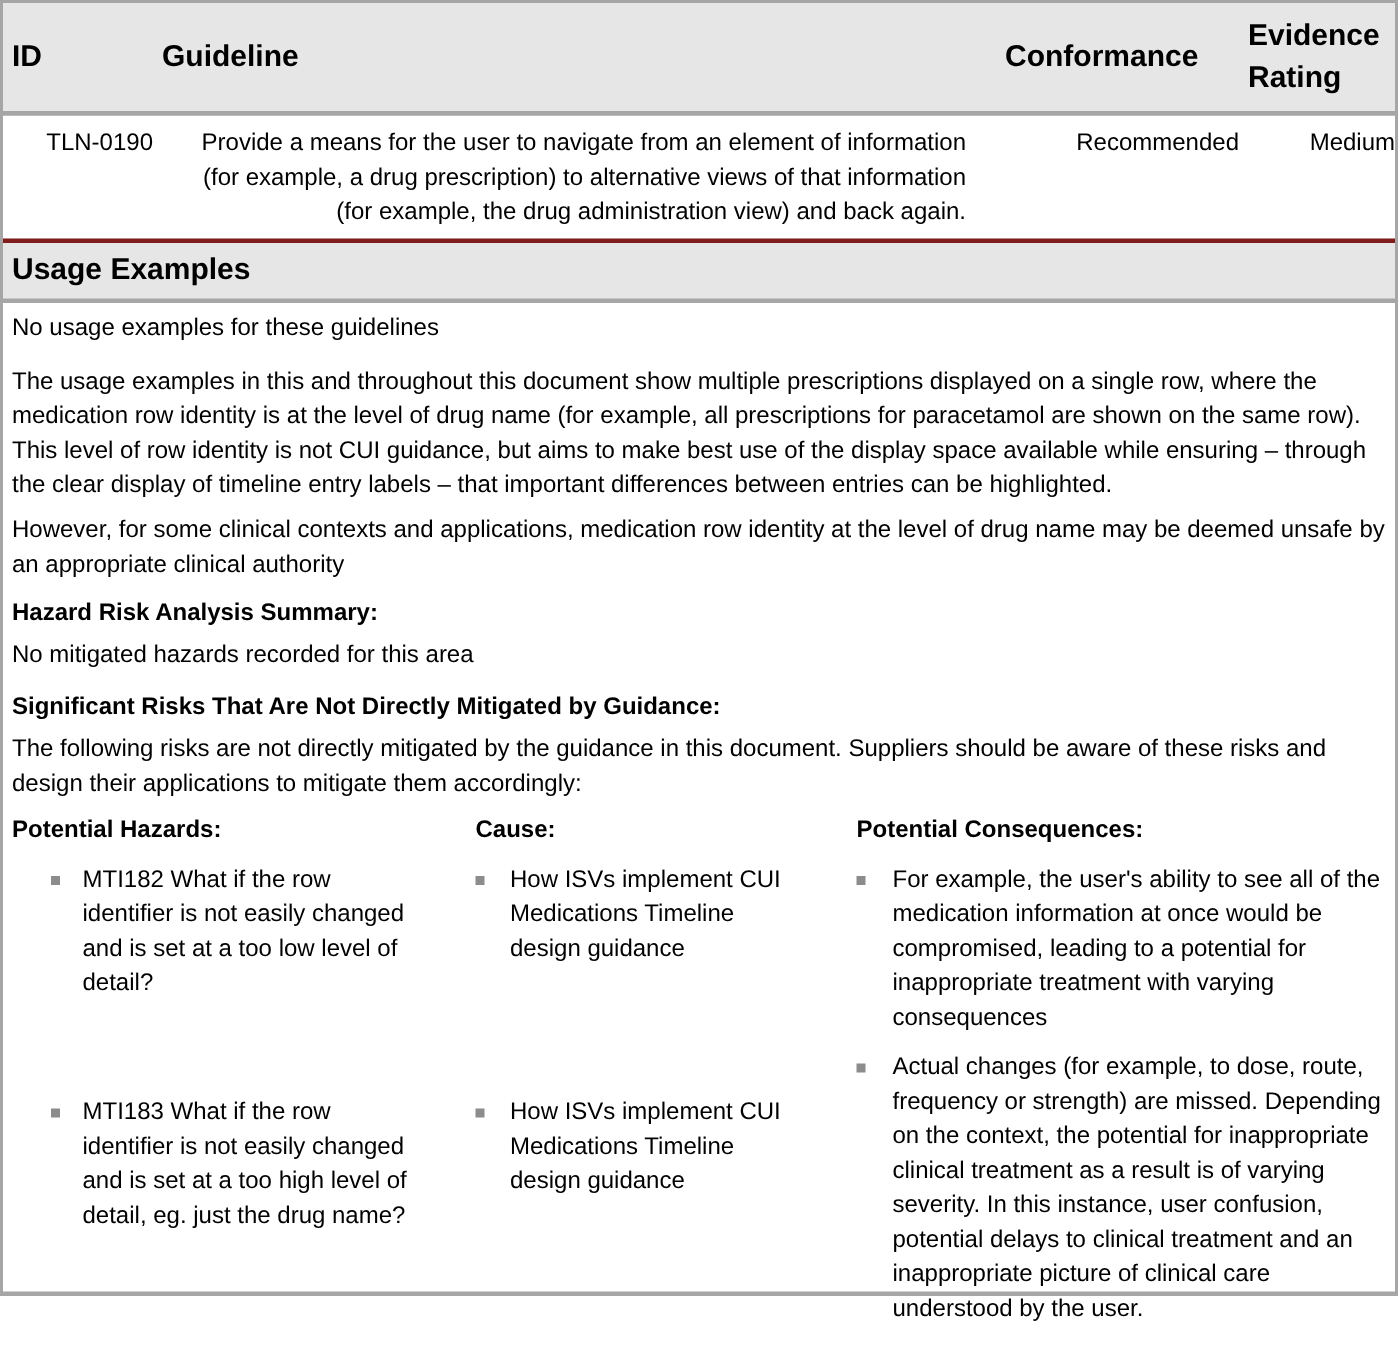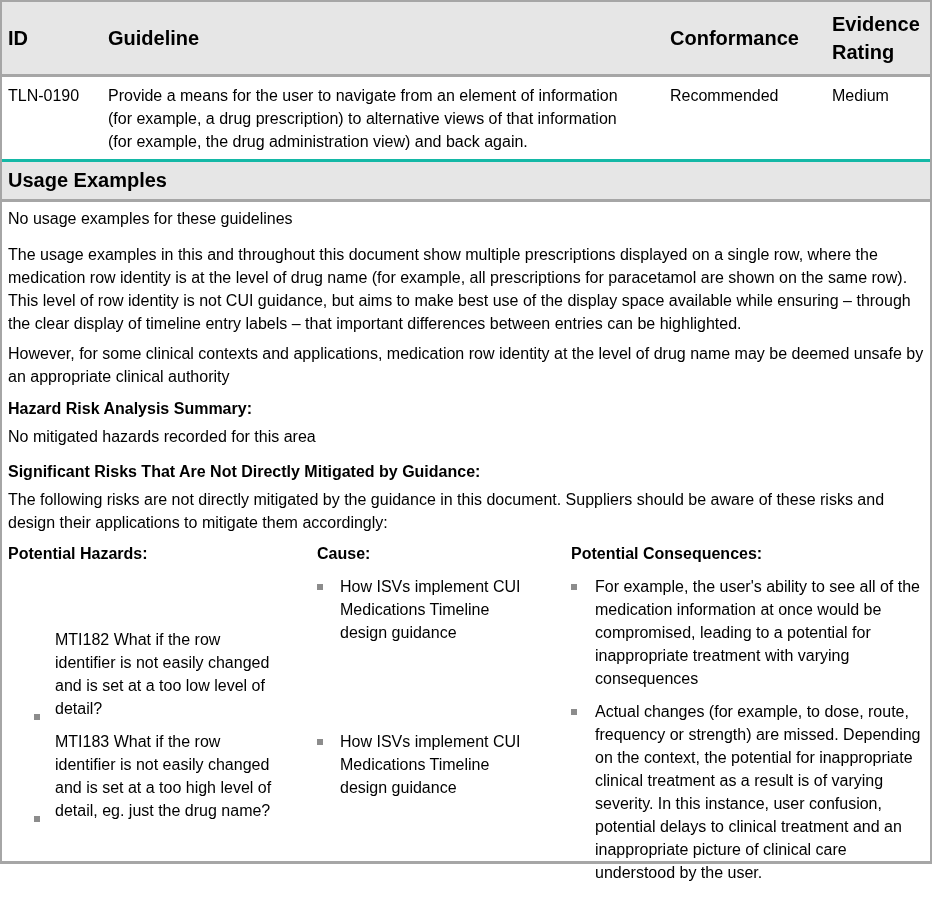--- a/index.html
+++ b/index.html
@@ -1,30 +1,30 @@
 <!DOCTYPE html>
 <html><head>
 <meta charset="utf-8">
 <style>
   html, body { margin:0; padding:0; background:#ffffff; }
   body { width:932px; height:911px; overflow:hidden; font-family:"Liberation Sans", sans-serif; color:#000; }
   .frame { position:absolute; left:0; top:0; width:928px; border:2px solid #a6a6a6; border-bottom:3px solid #a6a6a6; }
   table.guide { border-collapse:collapse; width:928px; table-layout:fixed;padding-left:38px; }
   table.guide th { background:#e6e6e6; font-weight:bold; font-size:20px; text-align:left; vertical-align:middle; height:72px; padding:0 0 0 6px; border-bottom:3px solid #a6a6a6; line-height:28px; }
-  table.guide td { font-size:16px; line-height:23px; vertical-align:top; padding:7px 0 6px 6px; height:56px; }
-  .sec-head { background:#e6e6e6; font-size:20px; font-weight:bold; padding:0 6px; height:37px; line-height:37px; border-top:3px solid #14b8a6; border-bottom:3px solid #a6a6a6; }
+  table.guide td { font-size:16px; line-height:23px; vertical-align:top; padding:7px 0 6px 6px; height:56px;text-align:right; }
+  .sec-head { background:#e6e6e6; font-size:20px; font-weight:bold; padding:0 6px; height:37px; line-height:37px; border-top:3px solid #7f1d1d; border-bottom:3px solid #a6a6a6; }
   .sec-body { font-size:16px; padding:6px 6px; line-height:23px; }
   .usage { height:26px; padding:5px 6px 4px 6px; }
   .para { margin:0 0 7px 0; }
   .bold-label { font-weight:bold; margin:9px 0 5px 0; }
   .risk-grid { display:grid; grid-template-columns:277px 222px 1fr; margin-top:8px;gap:32px; }
   .risk-grid .hdr { font-weight:bold; margin-bottom:10px; }
   .bullet { display:flex; margin-bottom:10px; }
   .bullet .sq { width:6px; height:6px; background:#8c8c8c; margin-top:9px; flex:0 0 6px; }
-  .haz .bullet { padding-left:26px;align-items:flex-end; }
+  .haz .bullet { padding-left:26px; }
   .haz .bullet .sq { margin-right:15px; }
   .cause .bullet .sq { margin-right:17px; }
   .cons .bullet .sq { margin-right:18px; }
   .bullet .txt { flex:1; }
   .haz .txt { max-width:220px; }
   .cause .txt { max-width:200px; }
 </style>
 </head>
 <body>
 

